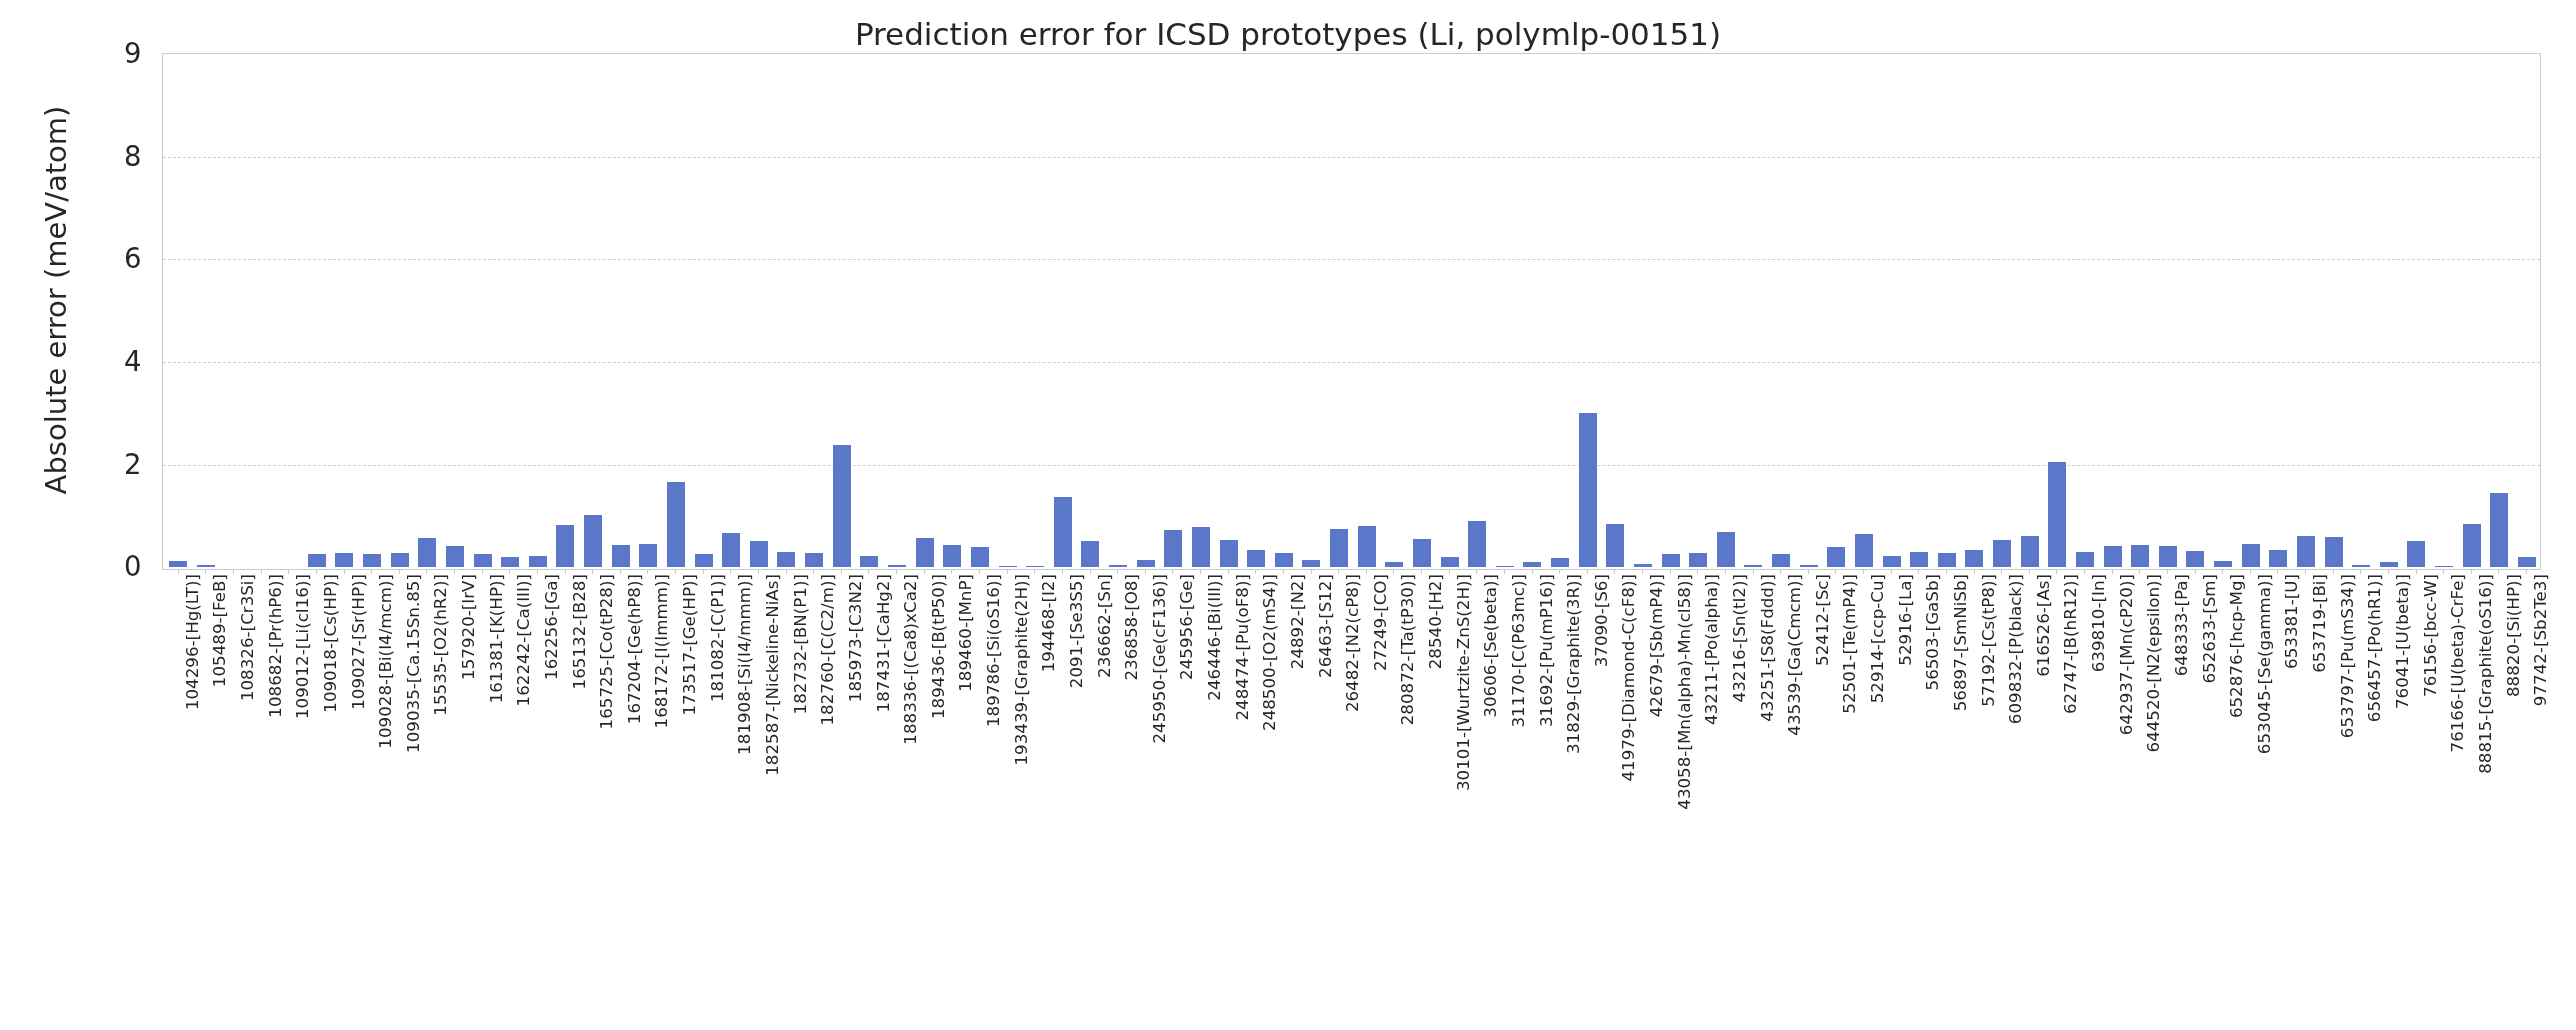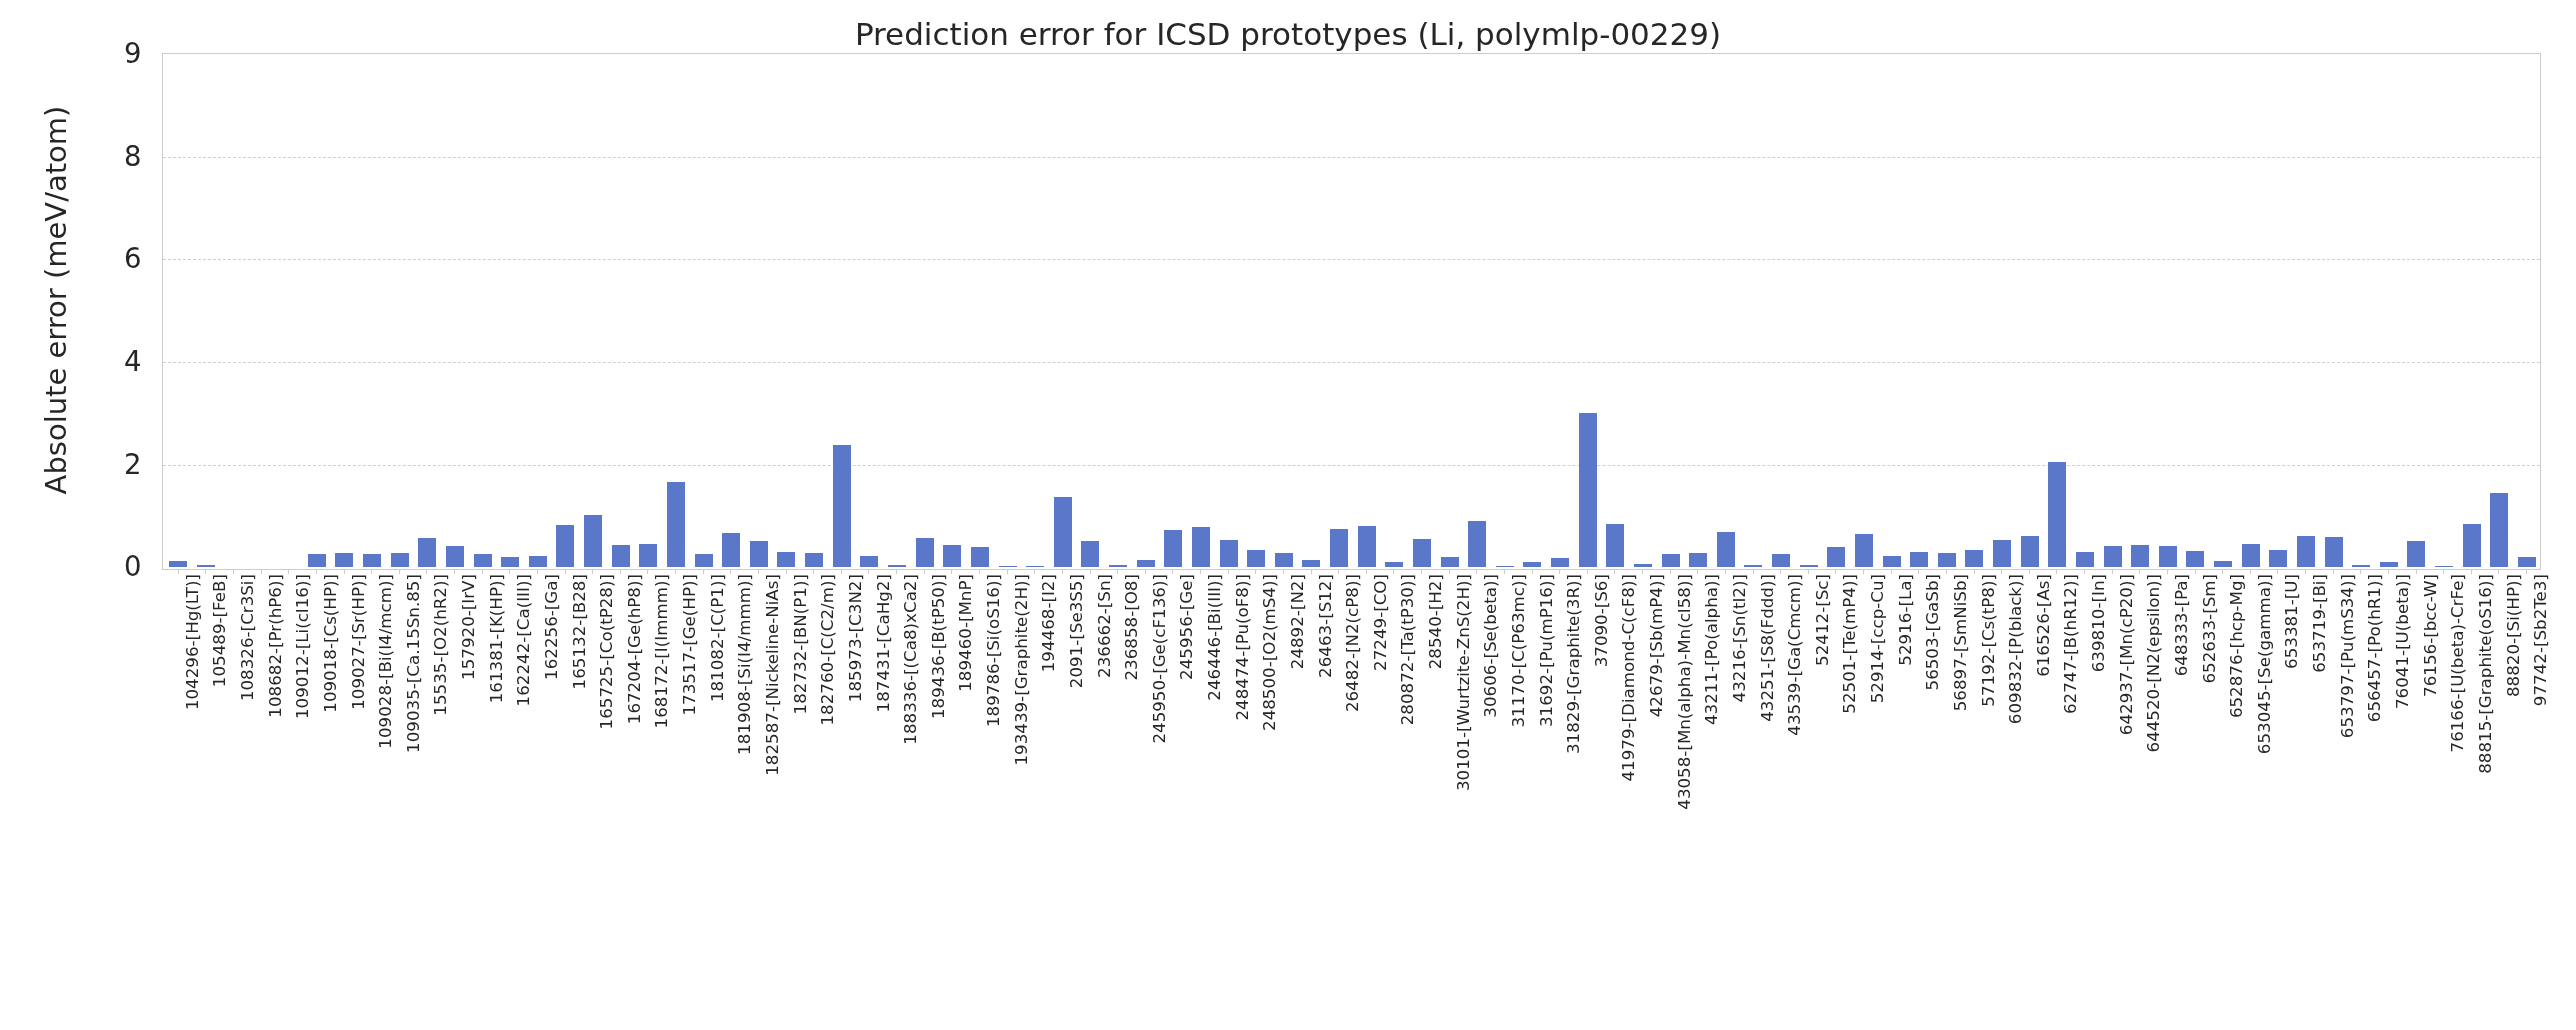--- a/index.html
+++ b/index.html
@@ -129,21 +129,21 @@
     width: 0;
     height: 5.2px;
     border-left: 1.7px solid #cccccc;
   }
 </style>
 </head>
 <body>
 
 <div id="figure">
 
-  <div id="chart-title">Prediction error for ICSD prototypes (Li, polymlp-00229)</div>
+  <div id="chart-title">Prediction error for ICSD prototypes (Li, polymlp-00151)</div>
 
   <div id="ylabel">Absolute error (meV/atom)</div>
 
   <div id="yticks">
       <div class="ytick" style="top: 513px;">0</div>
       <div class="ytick" style="top: 411px;">2</div>
       <div class="ytick" style="top: 308px;">4</div>
       <div class="ytick" style="top: 205px;">6</div>
       <div class="ytick" style="top: 103px;">8</div>
       <div class="ytick" style="top: 0px;">9</div>

